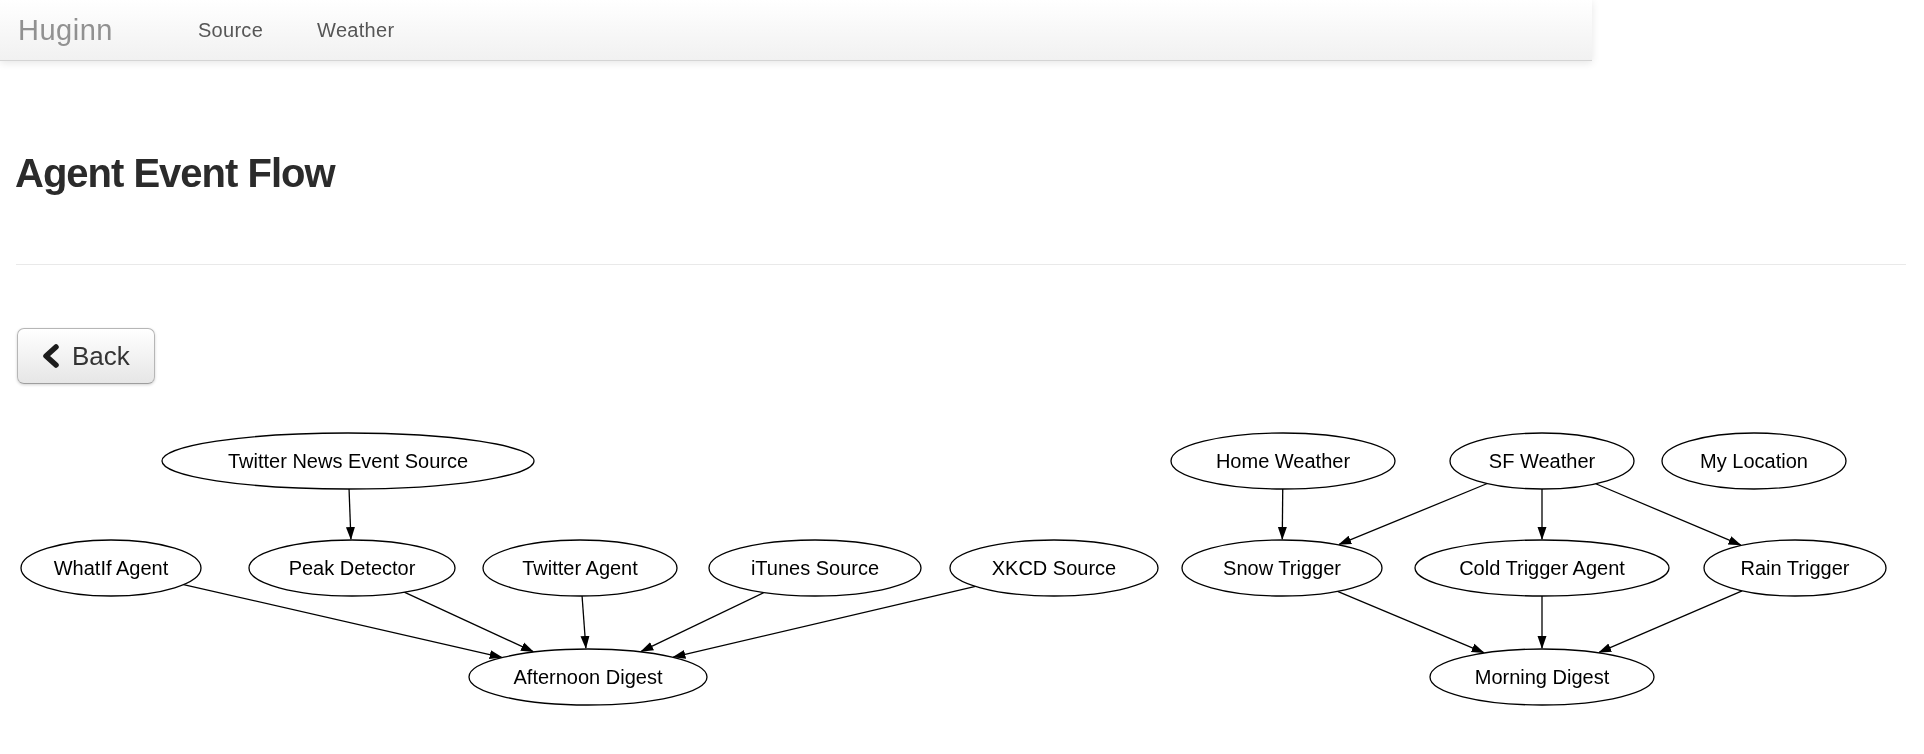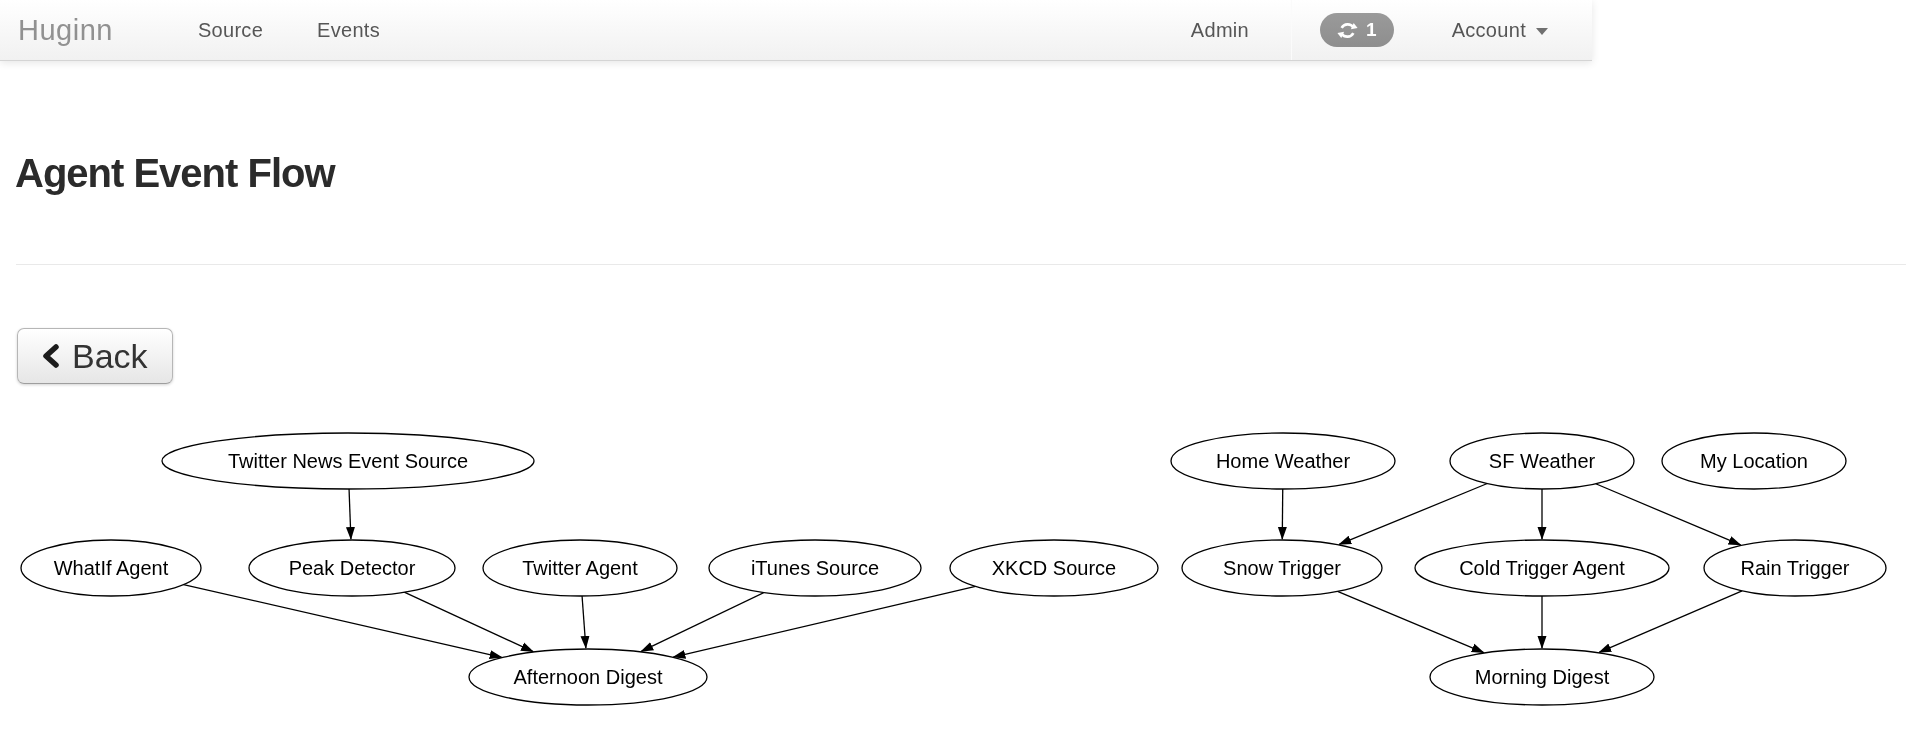--- a/index.html
+++ b/index.html
@@ -59,58 +59,39 @@
     border: none; border-top: 1px solid #e9e9e9;
   }
   .btn-back {
     position: absolute; top: 328px; left: 17px;
     height: 56px; padding: 0 24px;
     display: inline-flex; align-items: center; gap: 13px;
     background: linear-gradient(#ffffff, #e6e6e6);
     border: 1px solid #b6b6b6; border-bottom-color: #9e9e9e;
     border-radius: 7px;
     box-shadow: inset 0 1px 0 rgba(255,255,255,0.5), 0 1px 3px rgba(0,0,0,0.18);
-    font-size: 34px; color: #333333; text-decoration: none; cursor: pointer;
+    font-size: 26px; color: #333333; text-decoration: none; cursor: pointer;
   }
 
   
   .flow-graph { position: absolute; top: 415px; left: 0; }
   .node-ellipse { fill: #ffffff; stroke: #000000; stroke-width: 1.3; }
   .node-label {
     font-family: "Liberation Sans", "DejaVu Sans", sans-serif;
     font-size: 20px; fill: #000000; text-anchor: middle;
   }
   .edge-line { stroke: #000000; stroke-width: 1.3; fill: none; }
 </style>
 </head>
 <body>
 
 <nav class="navbar">
   <a class="brand">Huginn</a>
   <a class="nav-link">Source</a>
-  <a class="nav-link">Events</a>
-  <div class="nav-right">
-    <a class="nav-link">Admin</a>
-    <div class="nav-divider"></div>
-    <a class="count-badge">
-      <span style="display:inline-flex;">
-        <svg width="21" height="21" viewBox="0 0 20 20">
-          <path d="M 4.4,7.6 A 6.6,6.6 0 0 1 15.6,7.0" fill="none" stroke="#ffffff" stroke-width="2.5"></path>
-          <polygon points="15.9,2.8 19.6,7.6 13.2,8.9" fill="#ffffff"></polygon>
-          <path d="M 15.6,12.4 A 6.6,6.6 0 0 1 4.4,13.0" fill="none" stroke="#ffffff" stroke-width="2.5"></path>
-          <polygon points="4.1,17.2 0.4,12.4 6.8,11.1" fill="#ffffff"></polygon>
-        </svg>
-      </span>
-      <span>1</span>
-    </a>
-    <a class="nav-link account">
-      <span>Account</span>
-      <span class="caret"></span>
-    </a>
-  </div>
+  <a class="nav-link">Weather</a>
 </nav>
 
 <h1 class="page-title">Agent Event Flow</h1>
 <hr class="title-rule">
 
 <a class="btn-back">
   <span style="display:inline-flex;">
     <svg width="17" height="24" viewBox="0 0 17 24">
       <path d="M14,3 L4,12 L14,21" fill="none" stroke="#1c1c1c" stroke-width="5.5" stroke-linecap="round" stroke-linejoin="round"></path>
     </svg>

